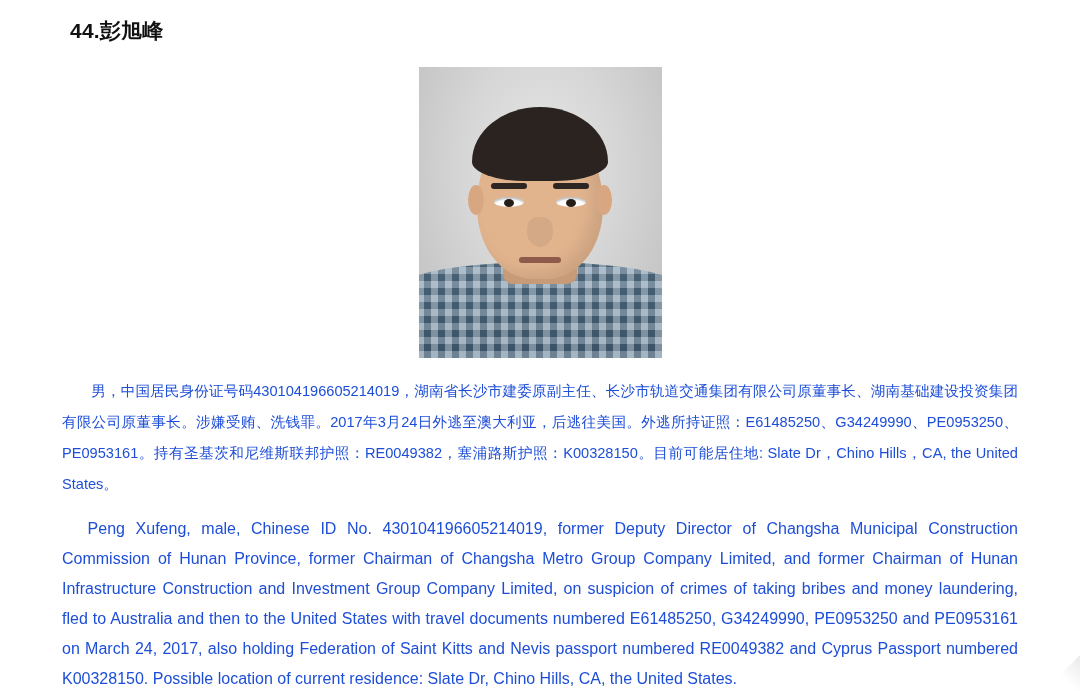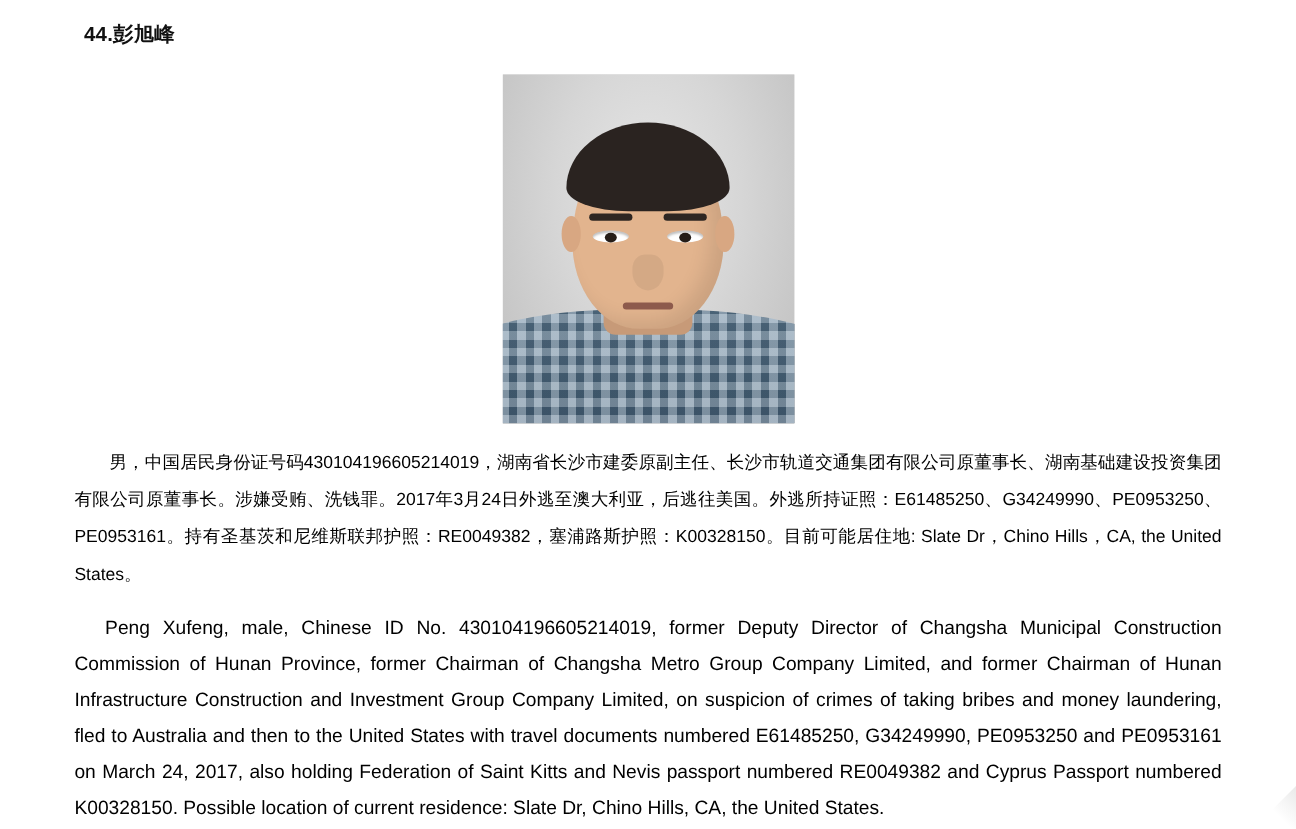--- a/index.html
+++ b/index.html
@@ -16,21 +16,21 @@
     position: relative;
   }
   .page {
     width: 1080px;
     height: 691px;
     box-sizing: border-box;
     padding: 12px 62px 0 62px;
     position: relative;
   }
   .entry-title {
-    font-size: 17px;
+    font-size: 21px;
     font-weight: bold;
     color: #111111;
     letter-spacing: 0.2px;
     margin: 5px 0 0 8px;
   }
   .photo-wrap {
     display: flex;
     justify-content: center;
     margin-top: 22px;
   }
@@ -154,21 +154,21 @@
   .body-text {
     margin-top: 18px;
   }
   p.para {
     margin: 0 0 14px 0;
     font-size: 14.6px;
     line-height: 31px;
     text-align: justify;
     text-justify: inter-character;
     text-indent: 2em;
-    color: #000000;
+    color: #1d4ed8;
   }
   p.para.en {
     font-size: 16px;
     line-height: 30px;
     text-indent: 1.6em;
     text-align: justify;
   }
   .fold-shade {
     position: absolute;
     right: 0;

